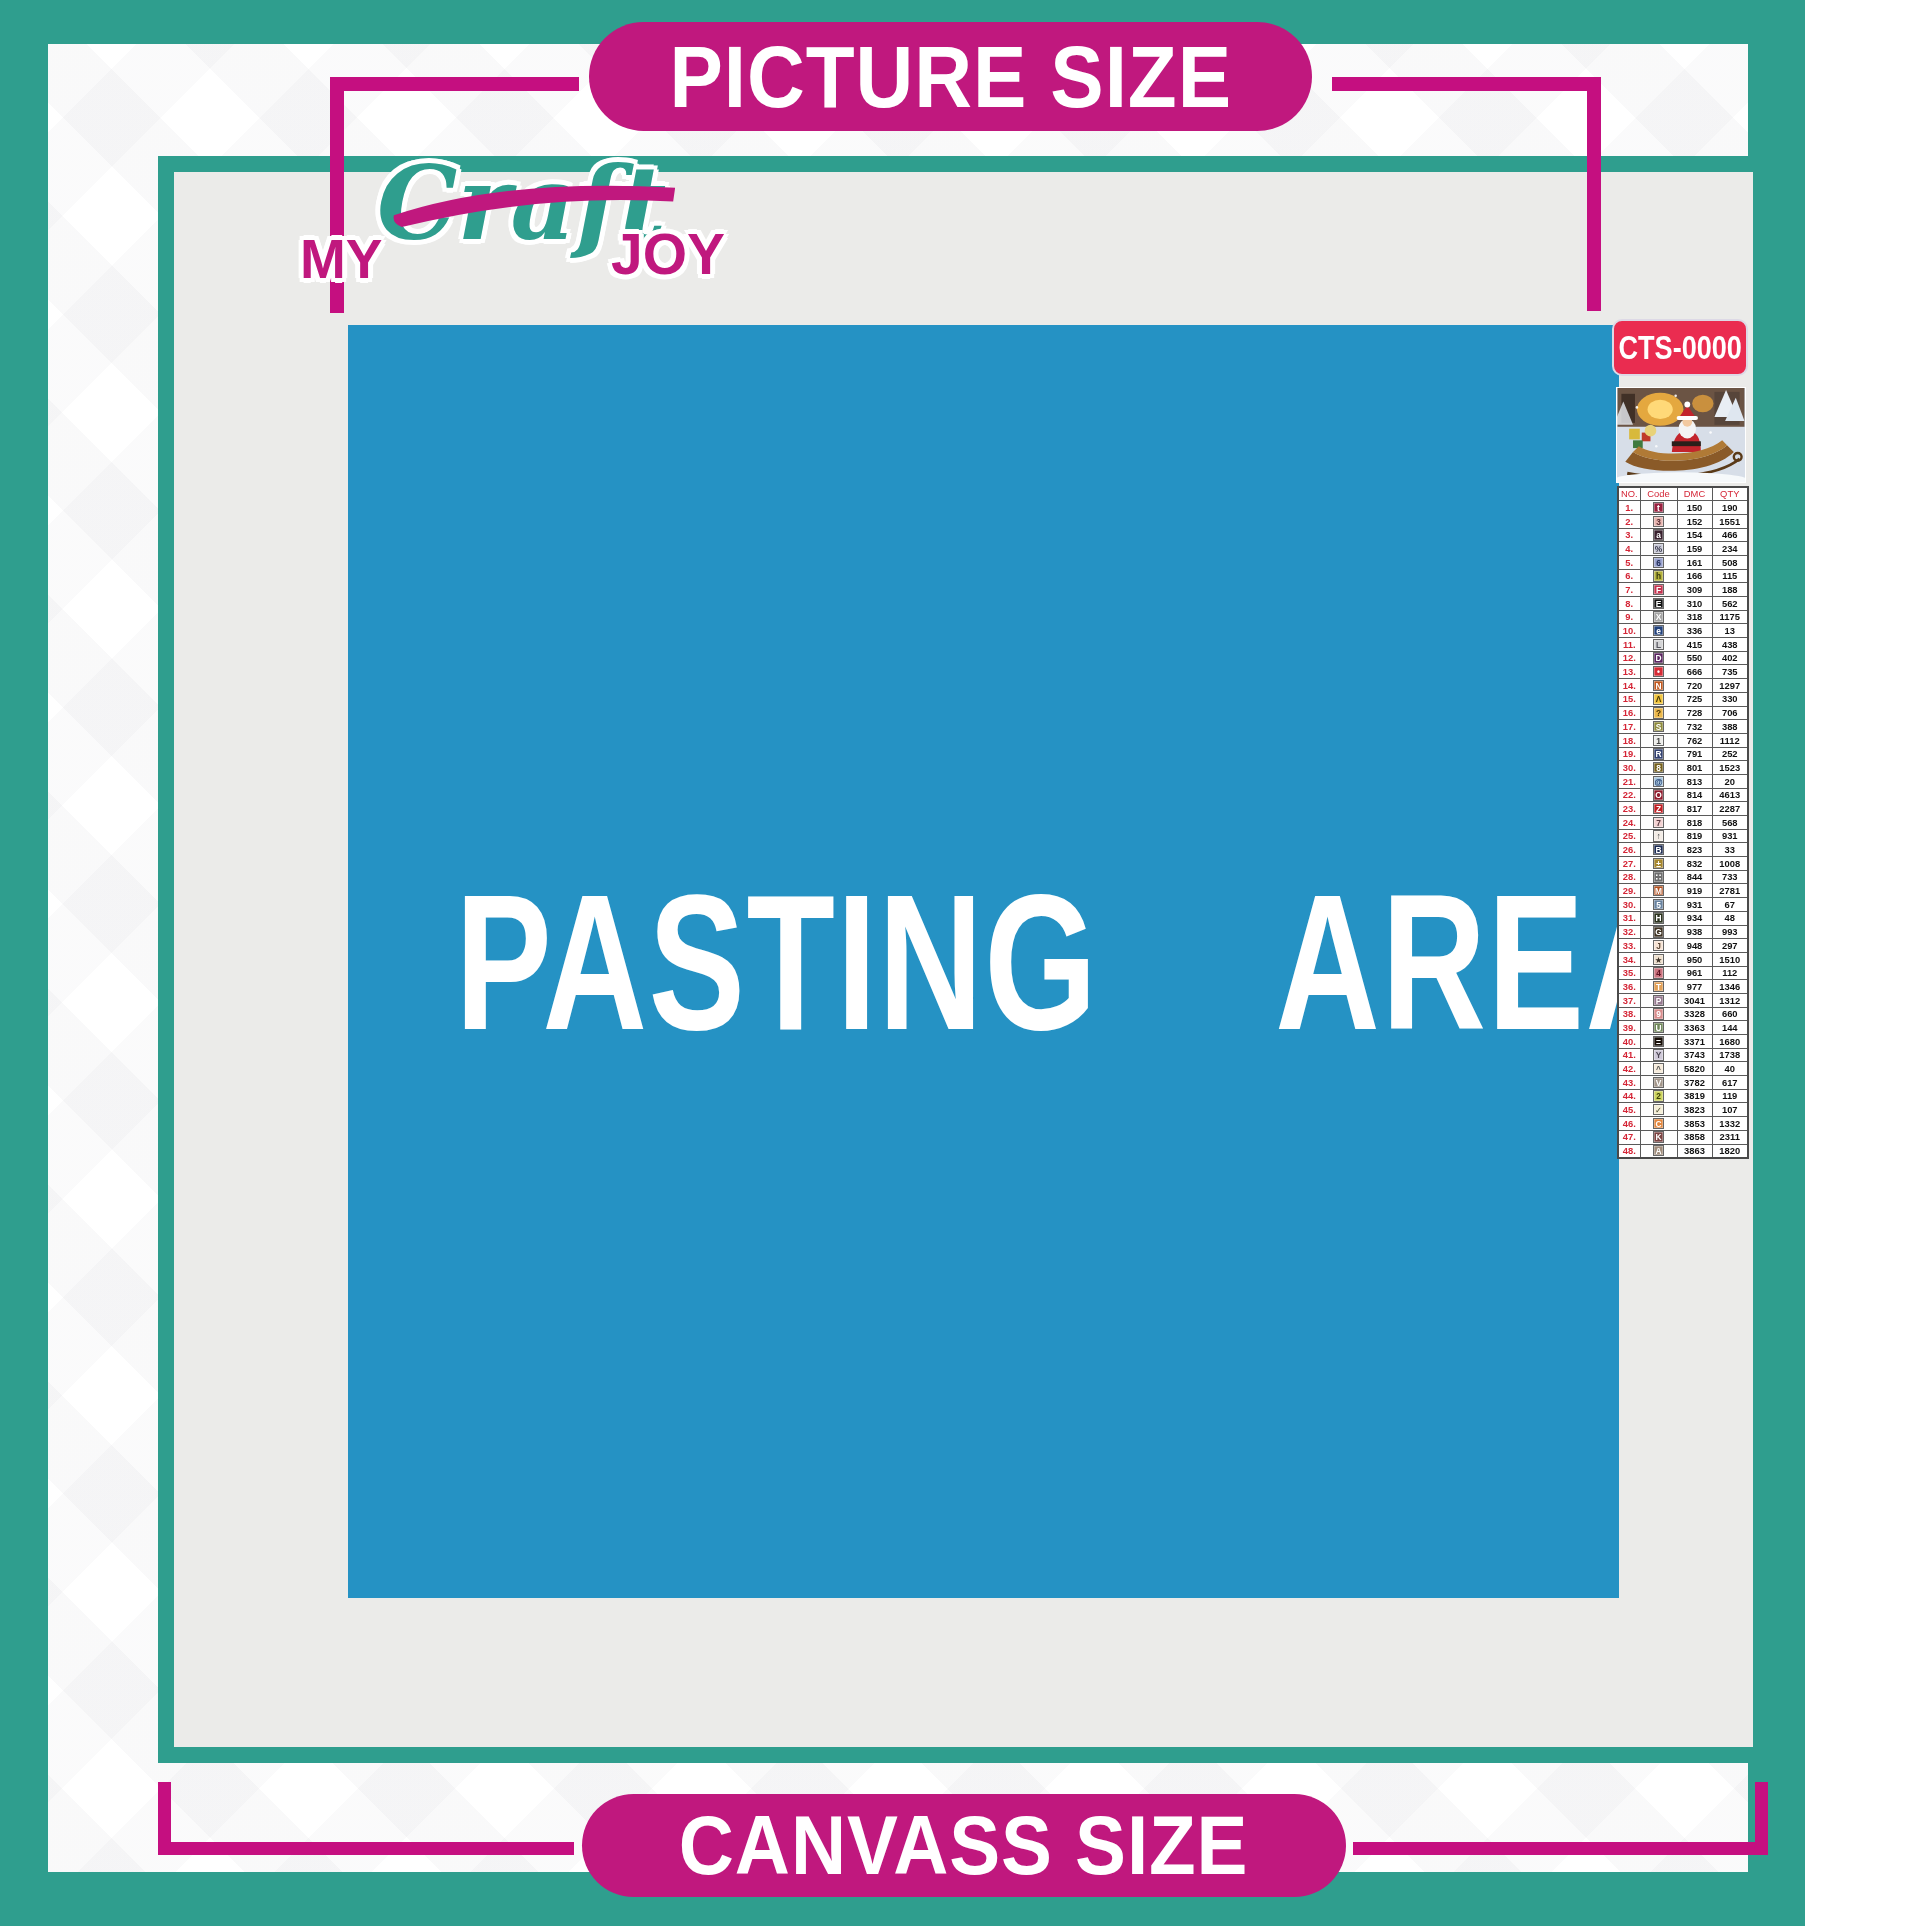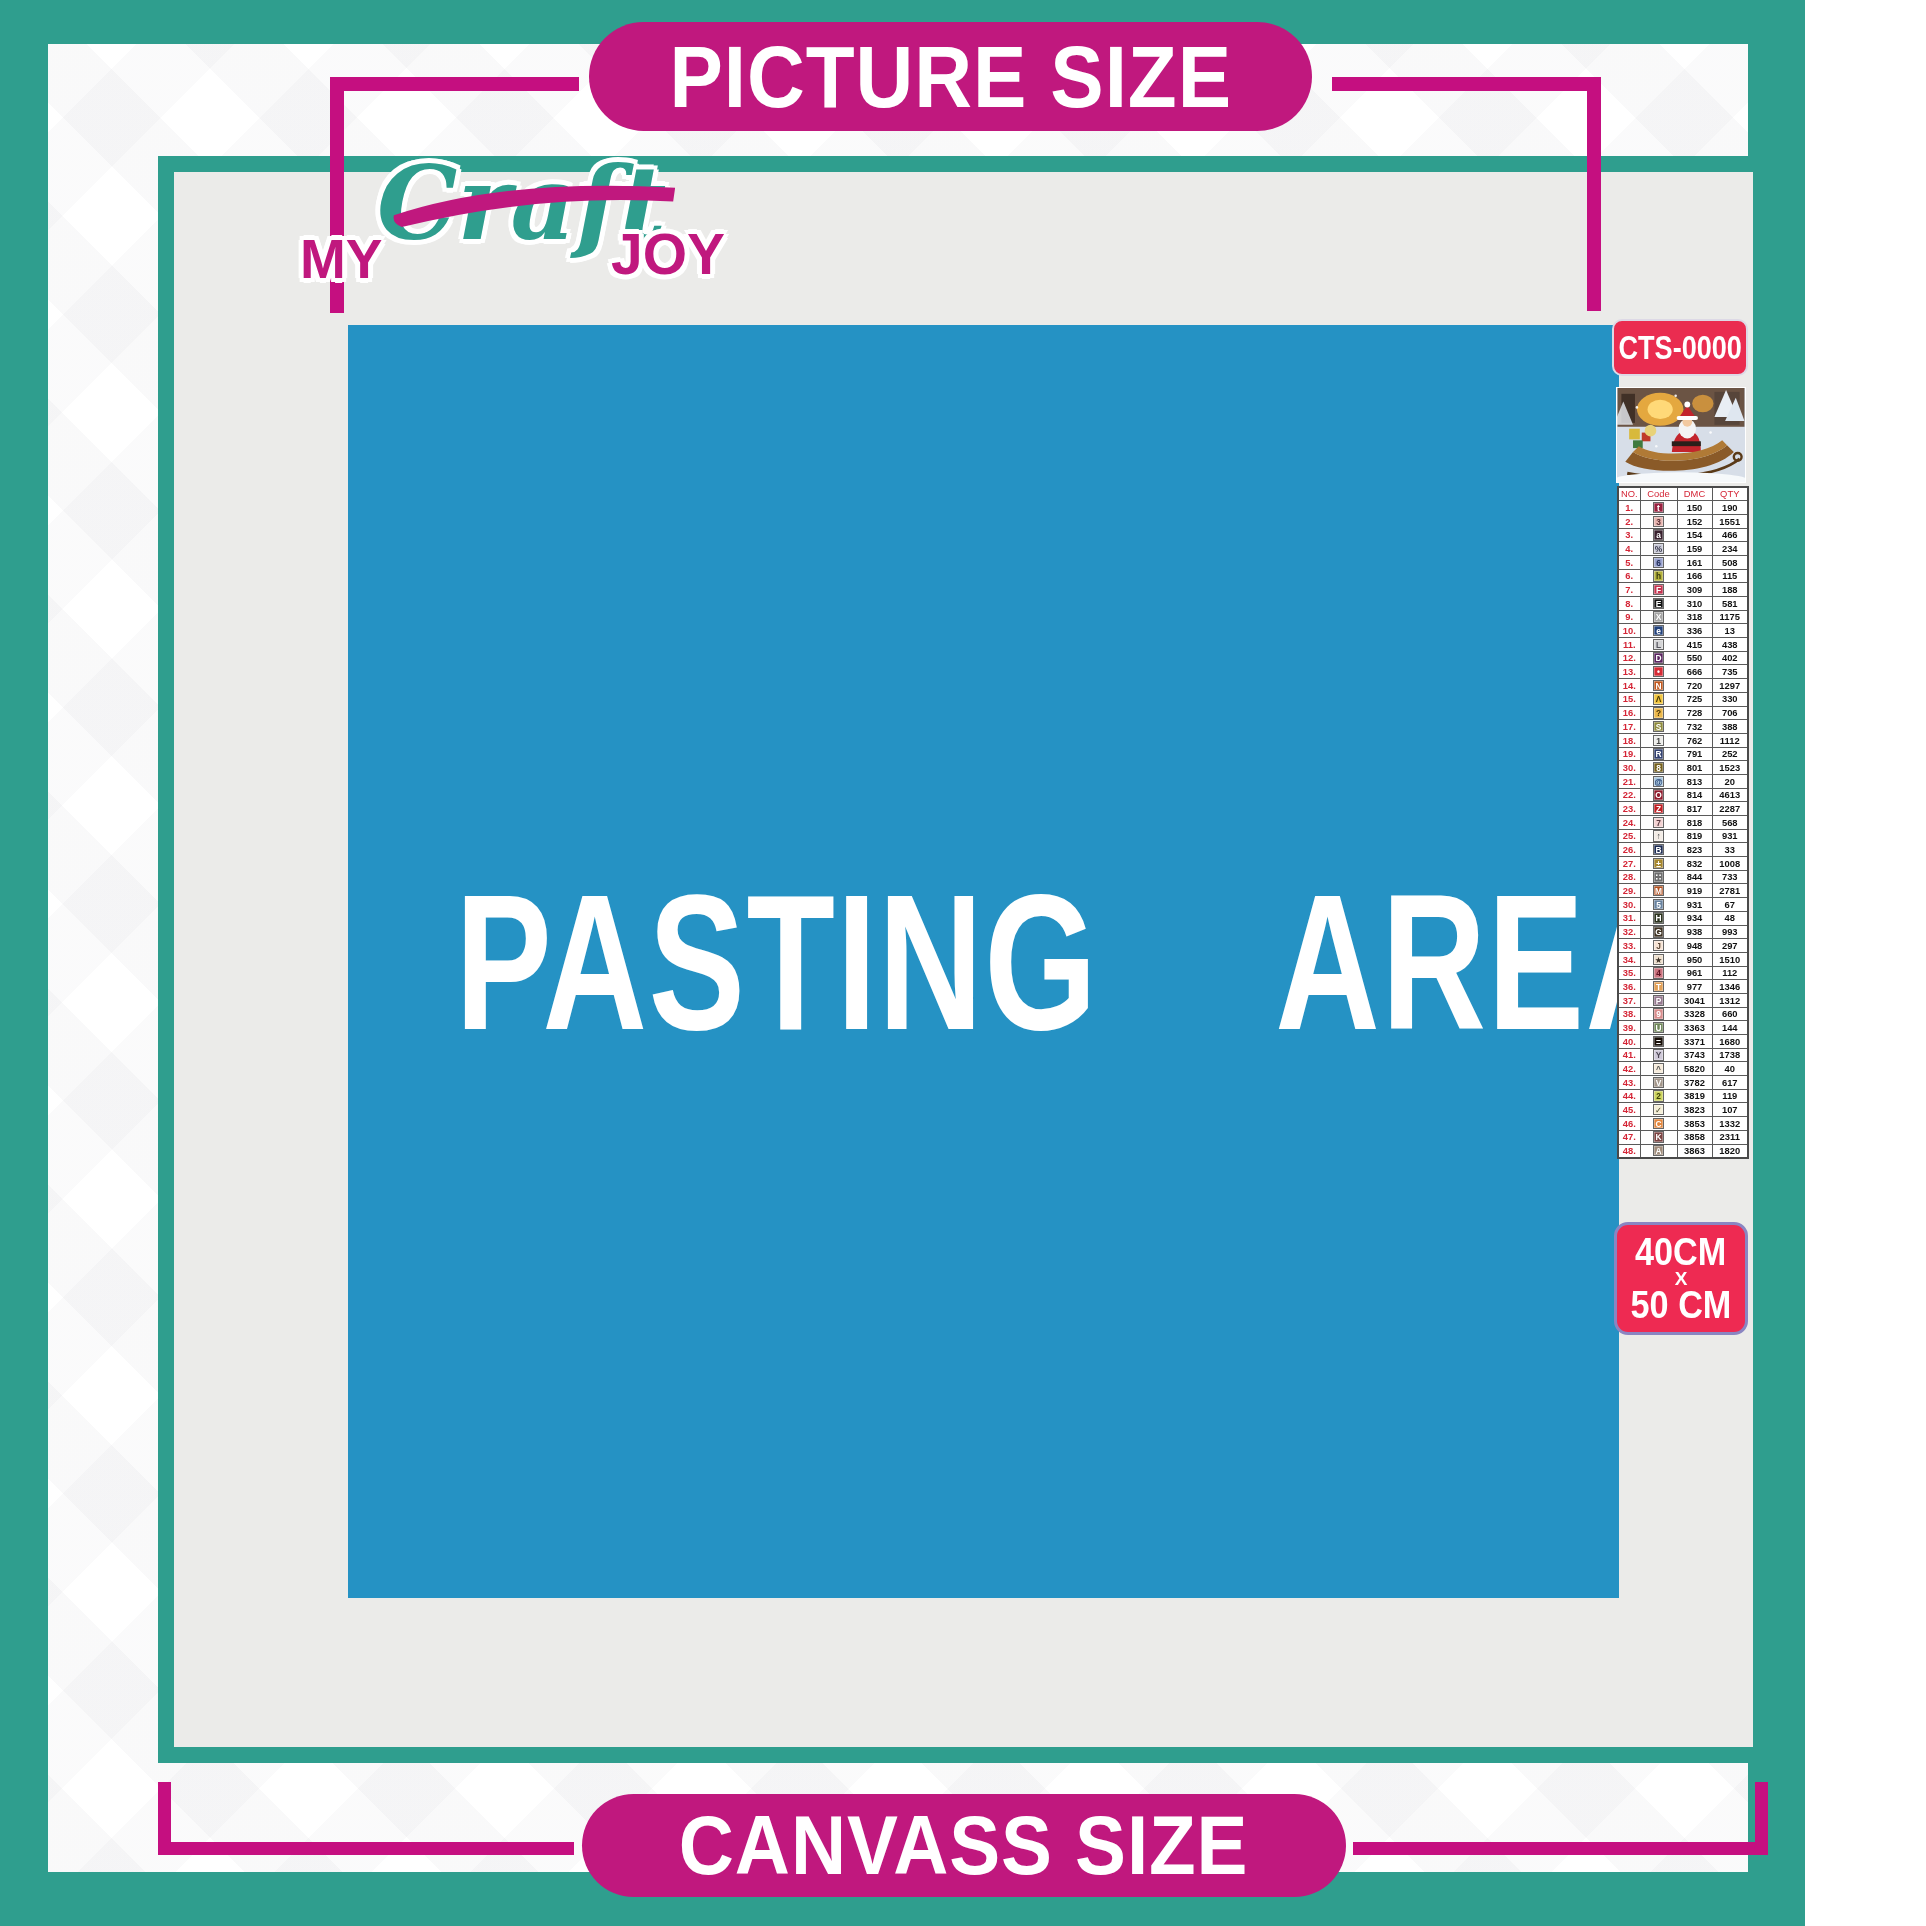--- a/index.html
+++ b/index.html
@@ -237,21 +237,21 @@
         <tr>
       <td class="cell-no">7.</td>
       <td class="cell-code"><span class="chip" style="background: rgb(196, 52, 80); color: rgb(255, 255, 255);">F</span></td>
       <td class="cell-dmc">309</td>
       <td class="cell-qty">188</td>
     </tr>
         <tr>
       <td class="cell-no">8.</td>
       <td class="cell-code"><span class="chip" style="background: rgb(17, 17, 17); color: rgb(255, 255, 255);">E</span></td>
       <td class="cell-dmc">310</td>
-      <td class="cell-qty">581</td>
+      <td class="cell-qty">562</td>
     </tr>
         <tr>
       <td class="cell-no">9.</td>
       <td class="cell-code"><span class="chip" style="background: rgb(166, 166, 166); color: rgb(255, 255, 255);">X</span></td>
       <td class="cell-dmc">318</td>
       <td class="cell-qty">1175</td>
     </tr>
         <tr>
       <td class="cell-no">10.</td>
       <td class="cell-code"><span class="chip" style="background: rgb(35, 66, 124); color: rgb(255, 255, 255);">e</span></td>
@@ -482,20 +482,15 @@
     </tr>
         <tr>
       <td class="cell-no">48.</td>
       <td class="cell-code"><span class="chip" style="background: rgb(160, 140, 122); color: rgb(255, 255, 255);">A</span></td>
       <td class="cell-dmc">3863</td>
       <td class="cell-qty">1820</td>
     </tr>
       </tbody>
   </table>
 
-  <div class="size-badge">
-    <div class="size-l1">40CM</div>
-    <div class="size-l2">X</div>
-    <div class="size-l3">50 CM</div>
-  </div>
 
 </div>
 
 
 </body></html>

